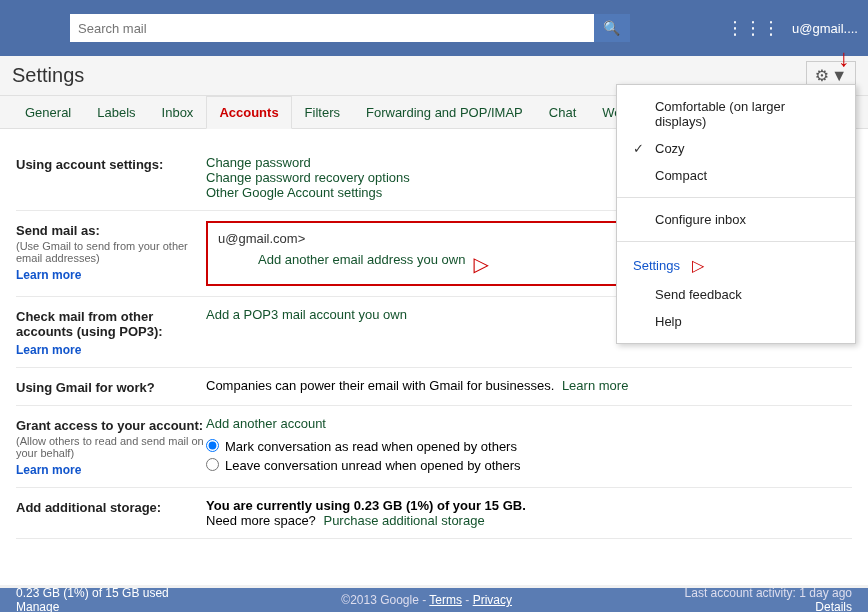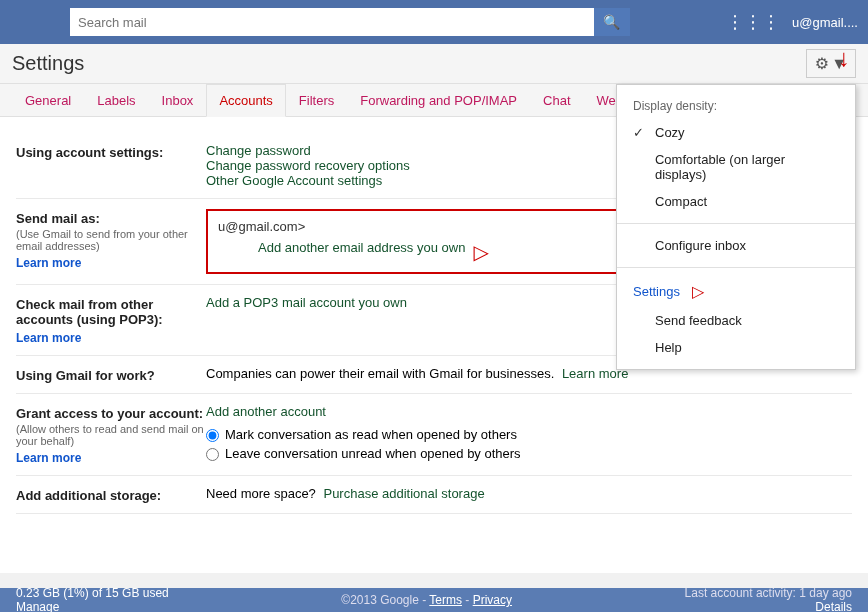--- a/index.html
+++ b/index.html
@@ -1,21 +1,21 @@
 <!DOCTYPE html>
 <html><head>
   <meta charset="utf-8">
   <style>
     * { margin: 0; padding: 0; box-sizing: border-box; }
     body { font-family: Arial, sans-serif; font-size: 13px; background: #f1f1f1; width: 868px; height: 612px; overflow: hidden; position: relative; }
 
     
     .header {
       background: #4d6fa8;
-      height: 44px;
+      height: 56px;
       display: flex;
       align-items: center;
       padding: 0 10px;
       gap: 8px;
     }
     .search-bar {
       display: flex;
       flex: 1;
       max-width: 560px;
       margin-left: 60px;
@@ -76,32 +76,32 @@
     .nav-tabs {
       background: #f5f5f5;
       border-bottom: 1px solid #e0e0e0;
       display: flex;
       padding: 0 12px;
       gap: 0;
     }
     .nav-tab {
       padding: 8px 12px;
       cursor: pointer;
-      color: #be185d;
+      color: #14532d;
       font-size: 13px;
       border: 1px solid transparent;
       margin-bottom: -1px;
       text-decoration: none;
     }
     .nav-tab.active {
       border: 1px solid #e0e0e0;
       border-bottom: 1px solid #f5f5f5;
       background: #f5f5f5;
       color: #c00;
-      font-weight: normal;
+      font-weight: bold;
     }
 
     
     .main-content {
       background: #fff;
       padding: 16px 16px;
       overflow-y: auto;
       height: calc(612px - 44px - 40px - 36px - 36px);
     }
 
@@ -147,21 +147,21 @@
 
     
     .red-arrow {
       color: #cc0000;
       font-size: 20px;
       display: inline-block;
       margin-left: 8px;
     }
 
     
-    .radio-row { display: flex; align-items: flex-end; gap: 6px; margin: 4px 0; }
+    .radio-row { display: flex; align-items: flex-start; gap: 6px; margin: 4px 0; }
     .radio-row input[type=radio] { cursor: pointer; }
 
     
     .footer {
       background: #5a7cb3;
       height: 24px;
       display: flex;
       align-items: center;
       padding: 0 16px;
       color: #fff;
@@ -333,20 +333,21 @@
       <div class="radio-row">
         <input type="radio" name="conv" style="">
         <label>Leave conversation unread when opened by others</label>
       </div>
     </div>
   </div>
 
   <div class="section-row">
     <div class="section-label">Add additional storage:</div>
     <div class="section-content">
+      <div style="font-weight:bold;">You are currently using 0.23 GB (1%) of your 15 GB.</div>
       <div>
         <span>Need more space?</span>
         <a class="link" style="margin-left:4px;">Purchase additional storage</a>
       </div>
     </div>
   </div>
 
 </div>
 
 <div class="footer">
@@ -361,23 +362,22 @@
     <a style="color:#fff;text-align:right;">Privacy</a>
   </div>
   <div class="footer-right">
     <div>Last account activity: 1 day ago</div>
     <a style="color:#fff;">Details</a>
   </div>
 </div>
 
 <div class="dropdown-menu">
   <div class="dropdown-section">
-    <div class="dropdown-header">Display density:</div>
+    <div class="dropdown-item unchecked">Comfortable (on larger displays)</div>
     <div class="dropdown-item checked">Cozy</div>
-    <div class="dropdown-item unchecked">Comfortable (on larger displays)</div>
     <div class="dropdown-item unchecked">Compact</div>
   </div>
   <div class="dropdown-section">
     <div class="dropdown-item unchecked">Configure inbox</div>
   </div>
   <div class="dropdown-section">
     <div class="dropdown-item settings-item">
       <span>Settings</span>
       <span class="settings-arrow">▷</span>
     </div>

